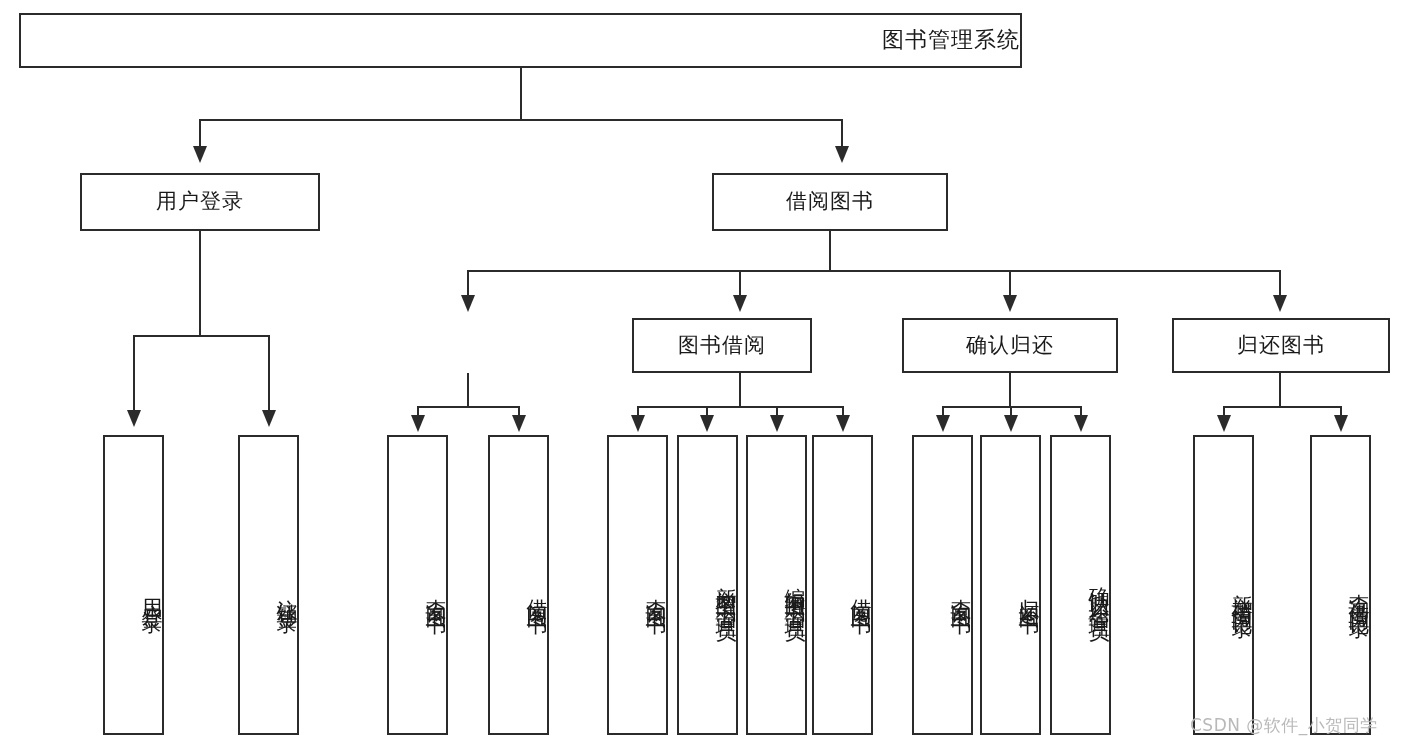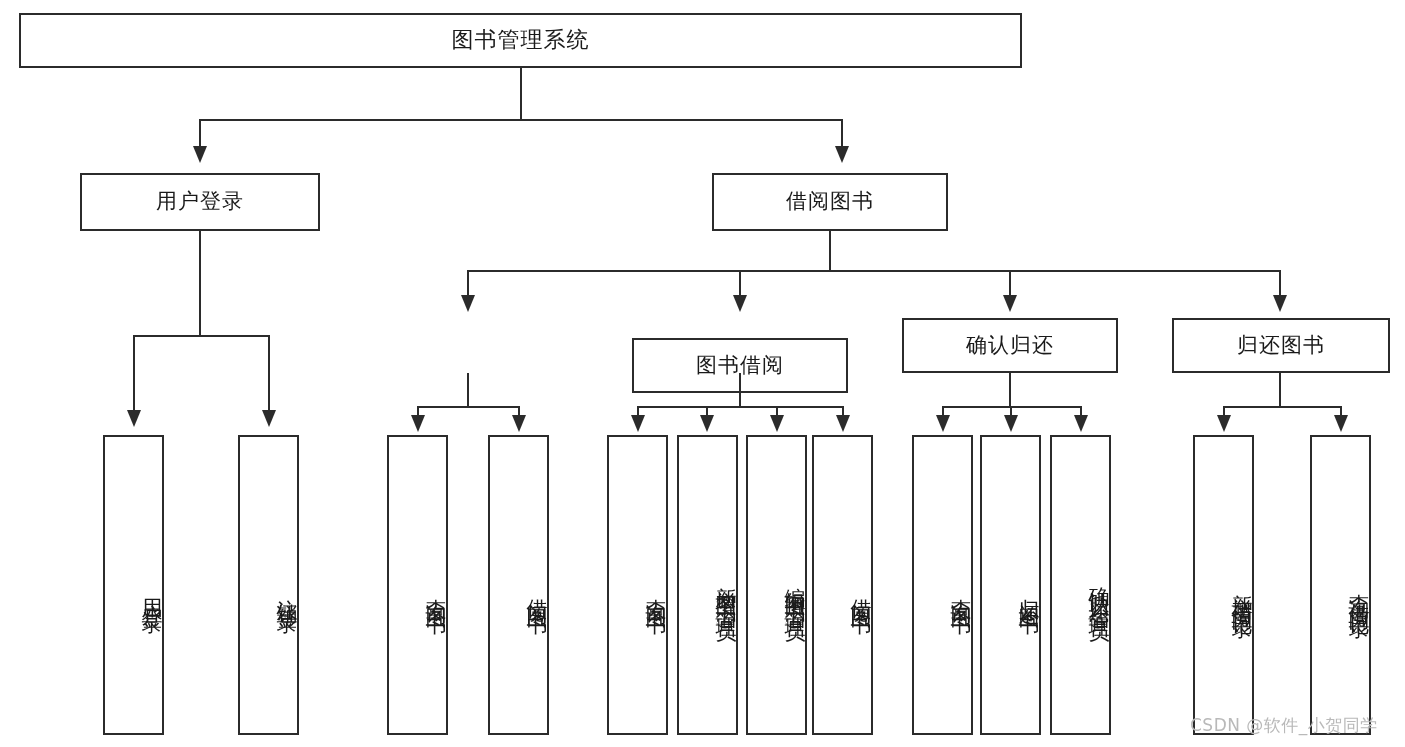--- a/index.html
+++ b/index.html
@@ -24,21 +24,21 @@
     display:flex;
     align-items:center;
     justify-content:center;
     text-align:center;
   }
   .box.h{
     font-size:21px;
     letter-spacing:1px;
     line-height:1.2;
   }
-  .box.root{font-size:22px;}
+  .box.root{font-size:22px;justify-content:flex-end;}
   .box.v{
     writing-mode:vertical-rl;
     text-orientation:upright;
     font-size:21px;
     letter-spacing:5px;
     padding-top:14px;
     align-items:flex-start;
     justify-content:center;
     line-height:1;
   }
@@ -100,21 +100,21 @@
   <div class="hline" style="left:467px;top:270px;width:814px;height:2px;"></div>
   <div class="vline" style="left:467px;top:270px;width:2px;height:28px;"></div>
   <div class="arrow" style="left:461px;top:295px;"></div>
   <div class="vline" style="left:739px;top:270px;width:2px;height:28px;"></div>
   <div class="arrow" style="left:733px;top:295px;"></div>
   <div class="vline" style="left:1009px;top:270px;width:2px;height:28px;"></div>
   <div class="arrow" style="left:1003px;top:295px;"></div>
   <div class="vline" style="left:1279px;top:270px;width:2px;height:28px;"></div>
   <div class="arrow" style="left:1273px;top:295px;"></div>
 
-  <div class="box h" style="left:632px;top:338px;width:216px;height:55px;">
+  <div class="box h" style="left:632px;top:318px;width:180px;height:55px;">
     <span class="lbl">图书借阅</span>
   </div>
   <div class="box h" style="left:902px;top:318px;width:216px;height:55px;">
     <span class="lbl">确认归还</span>
   </div>
   <div class="box h" style="left:1172px;top:318px;width:218px;height:55px;">
     <span class="lbl">归还图书</span>
   </div>
 
   <div class="vline" style="left:467px;top:373px;width:2px;height:35px;"></div>

